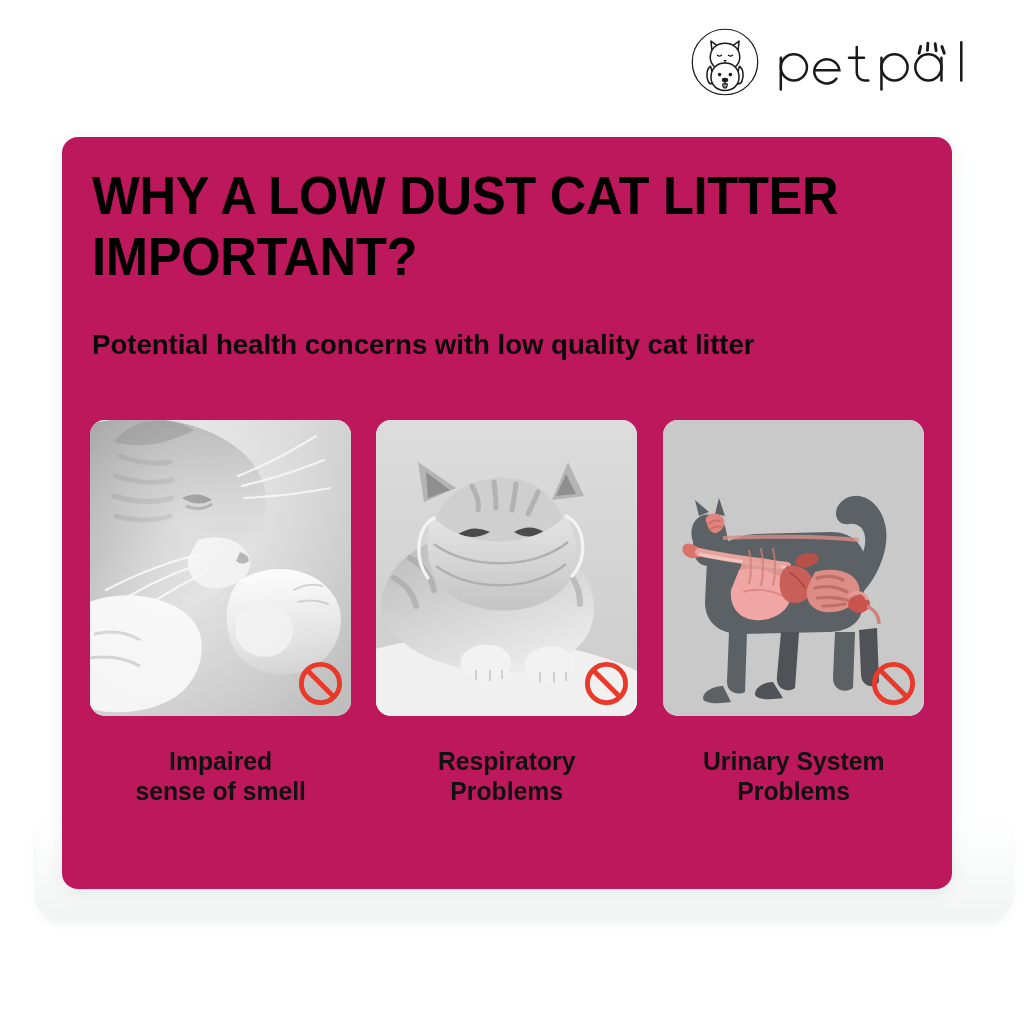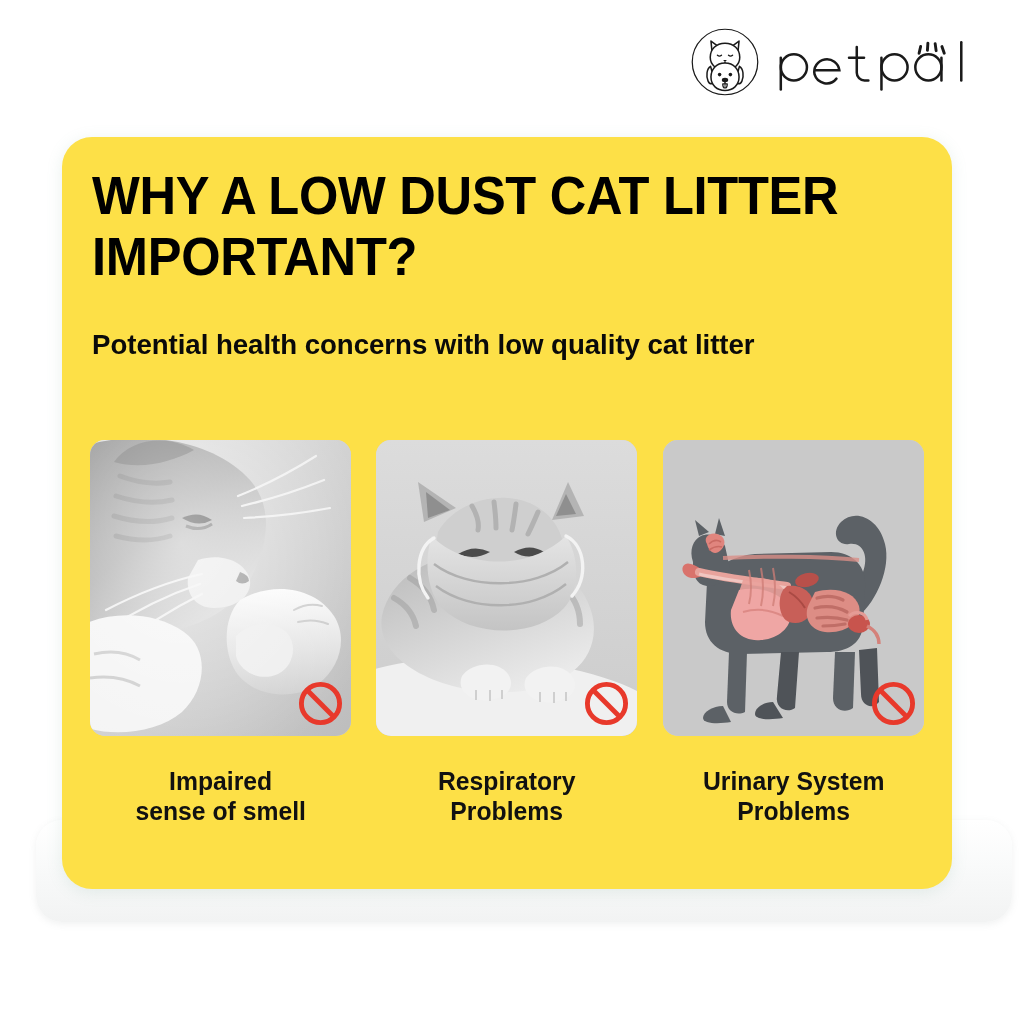--- a/index.html
+++ b/index.html
@@ -25,22 +25,22 @@
     width:976px; height:102px;
     background:linear-gradient(180deg,#ffffff 0%,#f9fafa 45%,#f2f3f3 100%);
     border-radius:26px;
     box-shadow:0 2px 7px rgba(140,150,150,.13);
   }
 
   
   #card {
     position:absolute; left:62px; top:137px;
     width:890px; height:752px;
-    background:#fde047;
-    border-radius:30px;
+    background:#be185d;
+    border-radius:16px;
     box-shadow:0 3px 16px rgba(120,170,150,.16);
     text-decoration:underline;
   }
 
   #title {
     position:absolute; left:30px; top:28px; width:830px;
     font-size:53px; line-height:1.16;
     font-weight:700; letter-spacing:-.3px;
     color:#000000;
     font-family:"Liberation Sans Narrow","Liberation Sans", sans-serif;
@@ -53,21 +53,21 @@
     color:#0a0a0a;
     font-family:"Liberation Sans Narrow","Liberation Sans", sans-serif;
     transform:scaleX(.97); transform-origin:left top;
   }
 
   
   #panels {
     position:absolute; left:28px; top:283px;
     width:834px; display:flex; gap:25px;
   }
-  .panel { width:288px;margin-top:20px; }
+  .panel { width:288px; }
   .thumb {
     position:relative; width:261px; height:296px;
     border-radius:15px; overflow:hidden;
     background:#d3d3d3;
   }
   .thumb svg { display:block; width:100%; height:100%; }
 
   .no-badge {
     position:absolute; right:7px; bottom:9px;
     width:47px; height:47px;

